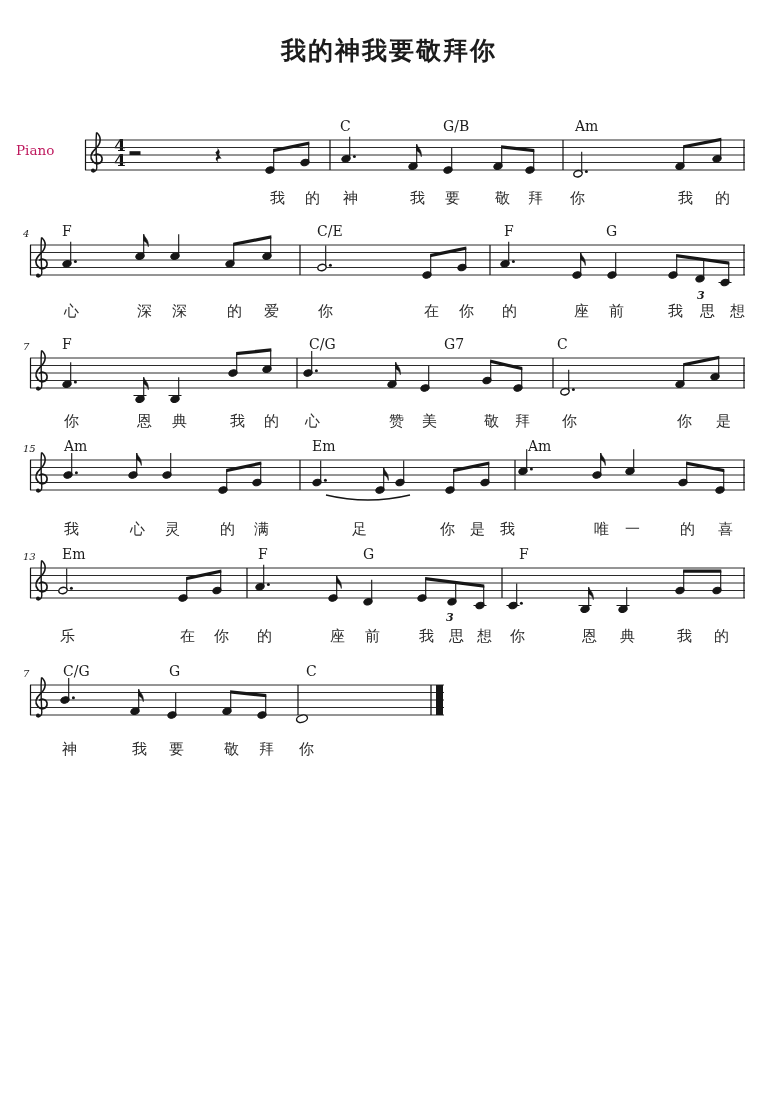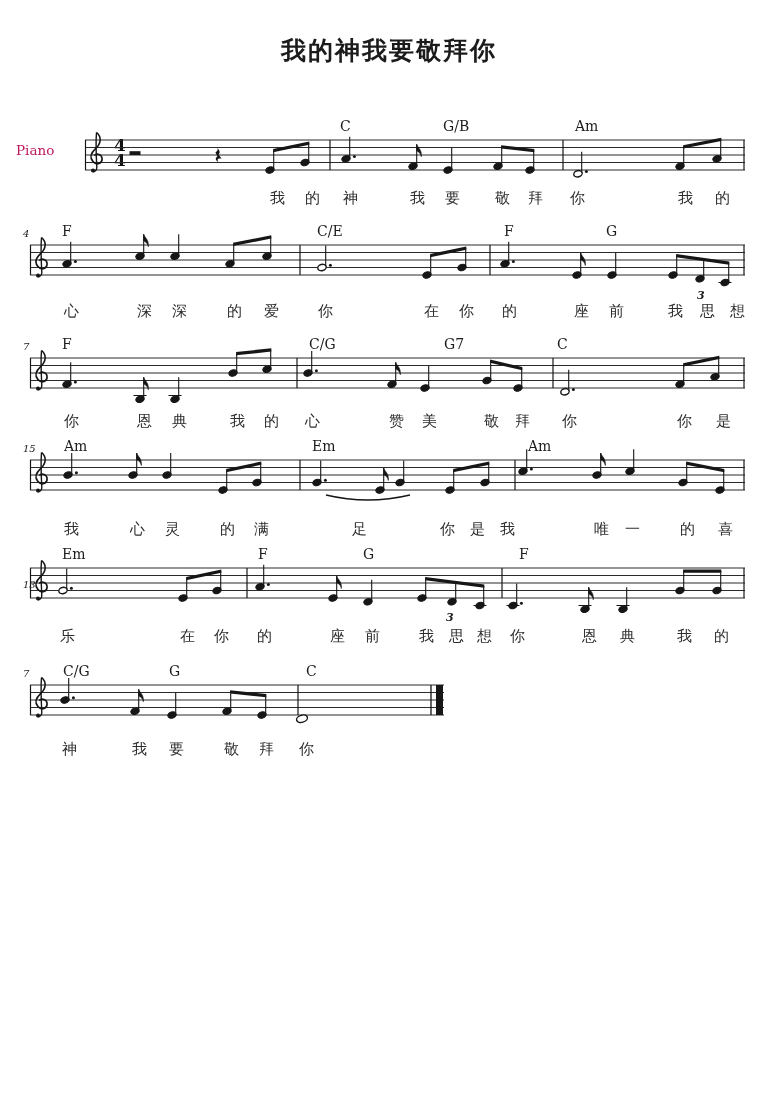--- a/index.html
+++ b/index.html
@@ -397,21 +397,21 @@
       <div class="lyric" style="position: absolute; left: 220px; top: 520px;">的</div>
       <div class="lyric" style="position: absolute; left: 254px; top: 520px;">满</div>
       <div class="lyric" style="position: absolute; left: 352px; top: 520px;">足</div>
       <div class="lyric" style="position: absolute; left: 440px; top: 520px;">你</div>
       <div class="lyric" style="position: absolute; left: 470px; top: 520px;">是</div>
       <div class="lyric" style="position: absolute; left: 500px; top: 520px;">我</div>
       <div class="lyric" style="position: absolute; left: 594px; top: 520px;">唯</div>
       <div class="lyric" style="position: absolute; left: 625px; top: 520px;">一</div>
       <div class="lyric" style="position: absolute; left: 680px; top: 520px;">的</div>
       <div class="lyric" style="position: absolute; left: 718px; top: 520px;">喜</div>
-      <div class="mnum" style="position: absolute; left: 23px; top: 551px; margin-top: 28px;">13</div>
+      <div class="mnum" style="position: absolute; left: 23px; top: 551px;">13</div>
       <div class="chord" style="position: absolute; left: 62px; top: 546px;">Em</div>
       <div class="chord" style="position: absolute; left: 258px; top: 546px;">F</div>
       <div class="chord" style="position: absolute; left: 363px; top: 546px;">G</div>
       <div class="chord" style="position: absolute; left: 519px; top: 546px;">F</div>
       <div class="lyric" style="position: absolute; left: 60px; top: 627px;">乐</div>
       <div class="lyric" style="position: absolute; left: 180px; top: 627px;">在</div>
       <div class="lyric" style="position: absolute; left: 214px; top: 627px;">你</div>
       <div class="lyric" style="position: absolute; left: 257px; top: 627px;">的</div>
       <div class="lyric" style="position: absolute; left: 330px; top: 627px;">座</div>
       <div class="lyric" style="position: absolute; left: 365px; top: 627px;">前</div>

